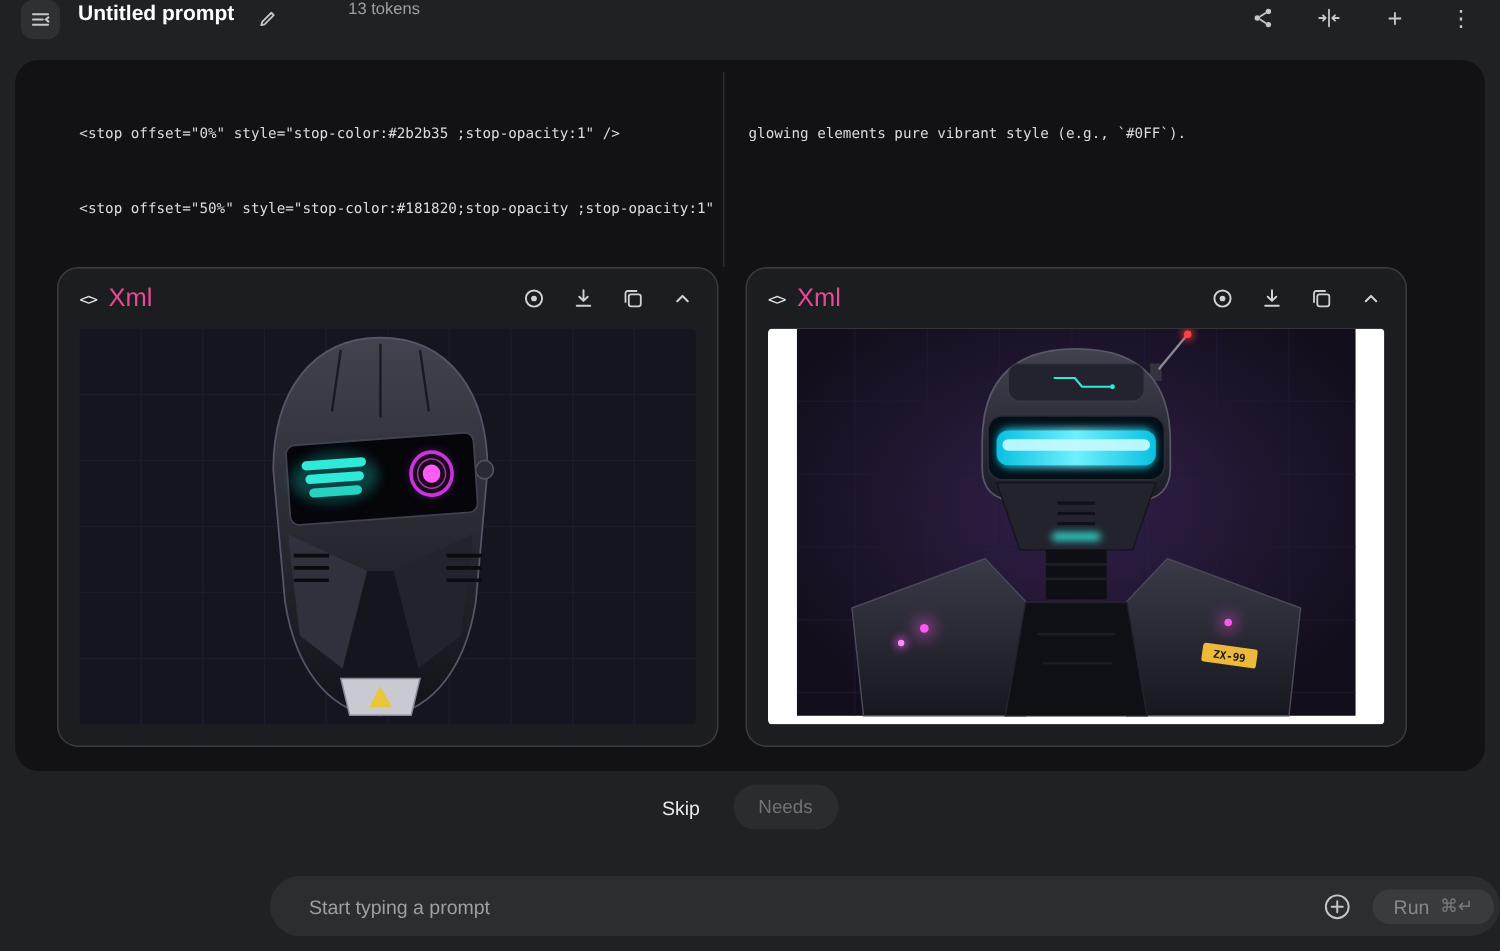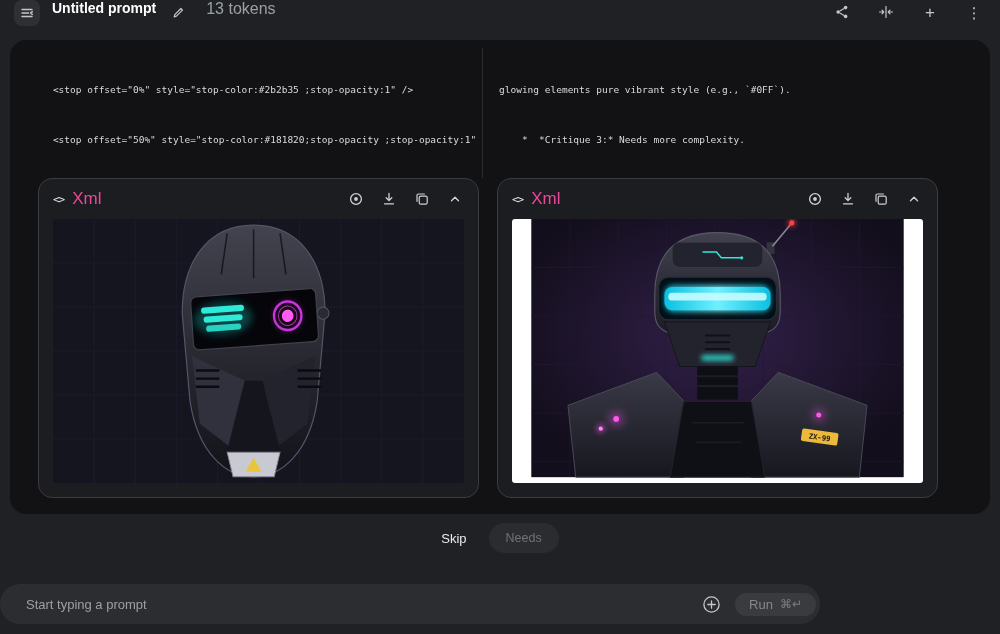--- a/index.html
+++ b/index.html
@@ -4,21 +4,21 @@
 <style>
   *{box-sizing:border-box;margin:0;padding:0}
   html,body{width:1000px;height:634px;overflow:hidden}
   body{background:#202124;color:#e8eaed;font-family:"Liberation Sans",sans-serif;position:relative}
 
   
   .topbar{height:36px;display:flex;align-items:flex-start;padding:0 14px;gap:10px}
   .icon-btn{display:flex;align-items:center;justify-content:center;width:24px;height:24px;border:none;background:transparent;color:#c4c7ca;cursor:pointer;font-size:15px;line-height:1}
   .sidebar-toggle{width:26px;height:26px;background:#2f3033;border-radius:8px}
   .title{font-size:14px;font-weight:700;color:#fff;margin-left:2px}
-  .tokens{font-size:16px;color:#9aa0a6;margin-left:6px}
+  .tokens{font-size:11px;color:#9aa0a6;margin-left:32px}
   .topbar-right{margin-left:auto;display:flex;gap:20px;align-items:center}
   .plus-glyph{font-size:17px;font-weight:400}
   .kebab-glyph{font-size:15px}
 
   
   .panel{margin:4px 10px 0;height:474px;background:#121215;border-radius:16px;display:flex;flex-direction:column;overflow:hidden}
 
   .code-region{display:flex;height:138px;padding:8px 18px 0 20px;font-family:"DejaVu Sans Mono",monospace;font-size:9.5px;line-height:16.8px;color:#d9dbde;overflow:hidden}
   .code-col{white-space:pre;overflow:hidden}
   .code-col.left{width:452px}
@@ -36,21 +36,21 @@
   .card-icons .icon-btn{width:18px;height:18px;color:#cfd2d5}
   .card-body{flex:1;overflow:hidden;border-radius:3px}
   .card-body svg{width:100%;height:100%;display:block}
 
   
   .actions-row{height:44px;display:flex;align-items:center;justify-content:center;gap:22px;padding:0 42px;margin-top:2px}
   .skip-btn{background:none;border:none;color:#e8eaed;font-size:13px;cursor:pointer}
   .submit-btn{background:#2b2c2f;border:none;color:#6f7278;font-size:12.5px;height:30px;padding:0 17px;border-radius:16px}
 
   
-  .prompt-wrap{position:absolute;left:0;right:0;bottom:10px;display:flex;justify-content:flex-start}
+  .prompt-wrap{position:absolute;left:0;right:0;bottom:10px;display:flex;justify-content:flex-end}
   .prompt-pill{width:820px;height:40px;background:#2c2d31;border-radius:22px;display:flex;align-items:center;padding:0 4px 0 26px;gap:12px}
   .prompt-input{flex:1;background:transparent;border:none;outline:none;color:#e8eaed;font-size:13px;font-family:"Liberation Sans",sans-serif}
   .prompt-input::placeholder{color:#9aa0a6}
   .run-btn{height:23px;padding:0 14px;border-radius:18px;background:#3a3b3f;color:#85878b;font-size:13px;border:none;display:flex;align-items:center;gap:7px}
   .run-shortcut{font-size:12px;opacity:.85}
 
   svg.ico{display:block}
   svg text{font-family:"DejaVu Sans Mono",monospace}
 </style>
 </head>
@@ -100,21 +100,20 @@
       <div class="code-line">    &lt;stop offset="50%" style="stop-color:#181820;stop-opacity ;stop-opacity:1" /&gt;</div>
       
       
       
       
       
     </div>
     <div class="code-divider"></div>
     <div class="code-col right">
       <div class="code-line">glowing elements pure vibrant style (e.g., `#0FF`).</div>
-      <div class="code-line">    *  *Critique 3:* Needs more complexity.</div>
       
       
       
       
       
       
     </div>
   </div>
 
   <div class="cards-row">

